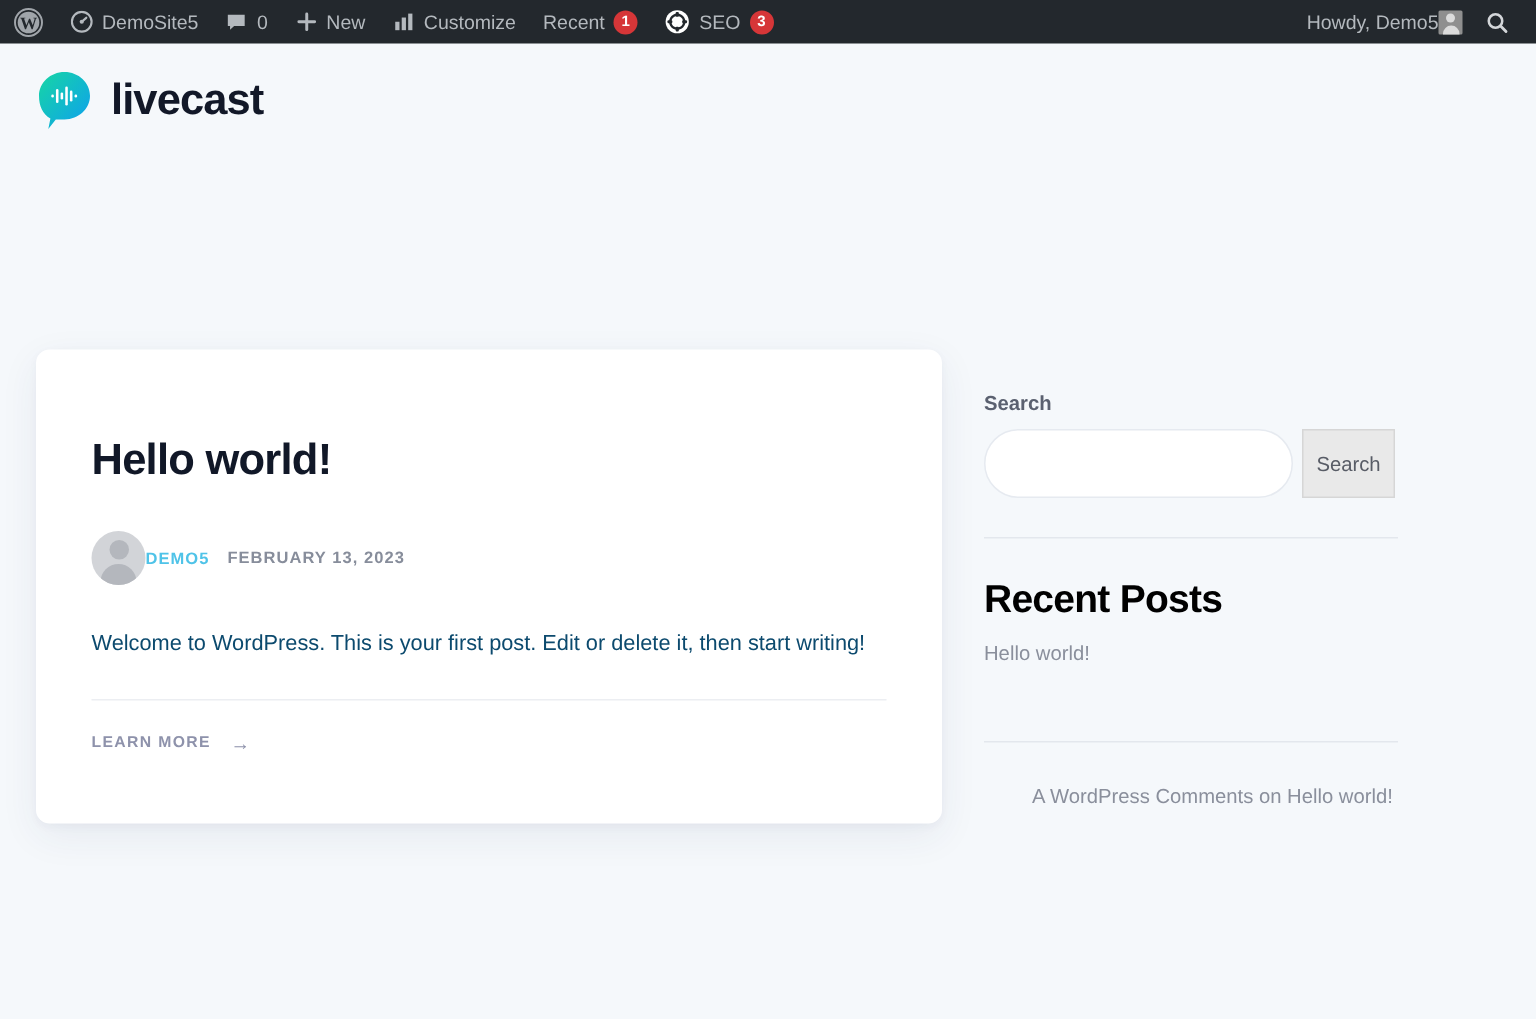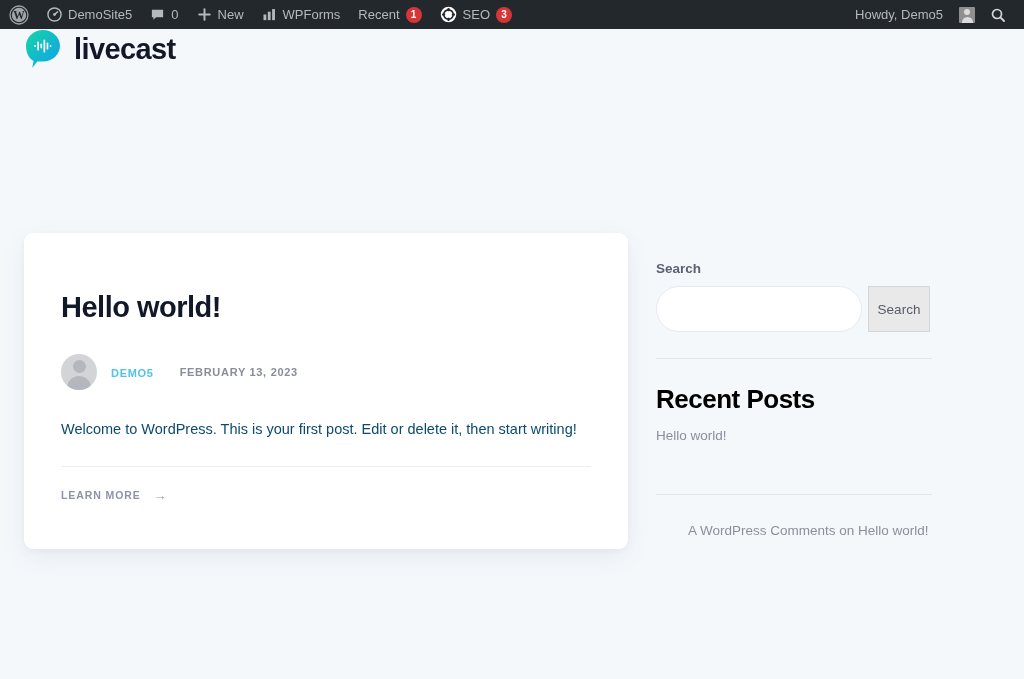--- a/index.html
+++ b/index.html
@@ -52,21 +52,21 @@
     height: 16px;
     padding: 0 4px;
     border-radius: 8px;
     background: #d63638;
     color: #fff;
     font-size: 10px;
     font-weight: bold;
     line-height: 1;
   }
 
-  .ab-howdy { display: flex; align-items: center; gap: 16px; padding: 16px 9px; height: 18px; cursor: pointer; }
+  .ab-howdy { display: flex; align-items: center; gap: 0; padding: 16px 9px; height: 18px; cursor: pointer; }
   .ab-avatar {
     width: 16px; height: 16px;
     background: #8f8f8f;
     border-radius: 1px;
     position: relative;
     overflow: hidden;
     flex: none;
   }
   .ab-avatar::before {
     content: ""; position: absolute;
@@ -78,21 +78,21 @@
     width: 11px; height: 7px; border-radius: 6px 6px 0 0;
     background: #dcdcdc; left: 2.5px; top: 10px;
   }
   .ab-search { padding: 0 10px 0 6px; height: 29px; display: flex; align-items: center; cursor: pointer; }
 
   
   #site-header {
     height: 58px;
     padding: 0 24px;
     display: flex;
-    align-items: flex-start;
+    align-items: flex-end;
     background: #f5f8fb;
   }
   .brand { display: flex; align-items: center; gap: 12px; cursor: pointer; }
   .brand-mark { width: 38px; height: 40px; flex: none; }
   .brand-name {
     font-size: 29px;
     font-weight: bold;
     letter-spacing: -0.6px;
     color: #121828;
   }
@@ -117,21 +117,20 @@
   .post-title {
     font-size: 29px;
     font-weight: bold;
     letter-spacing: -0.5px;
     color: #111828;
     line-height: 1.15;
   }
   .post-meta {
     display: flex;
     align-items: center;
-    gap: 14px;
     margin-top: 30px;
   }
   .avatar {
     width: 36px; height: 36px;
     border-radius: 50%;
     background: #d2d4d8;
     position: relative;
     overflow: hidden;
     flex: none;
   }
@@ -284,21 +283,21 @@
     </div>
 
     <div class="ab-item">
       <span class="ab-ico">
         <svg width="15" height="15" viewBox="0 0 16 16">
           <rect x="1.6" y="8" width="3" height="6" fill="#b4b9be"></rect>
           <rect x="6.2" y="5" width="3" height="9" fill="#b4b9be"></rect>
           <rect x="10.8" y="2.2" width="3" height="11.8" fill="#b4b9be"></rect>
         </svg>
       </span>
-      <span>WPForms</span>
+      <span>Customize</span>
     </div>
 
     <div class="ab-item">
       <span>Recent</span>
       <span class="ab-badge">1</span>
     </div>
 
     <div class="ab-item">
       <span class="ab-ico">
         <svg width="17" height="17" viewBox="0 0 18 18">

